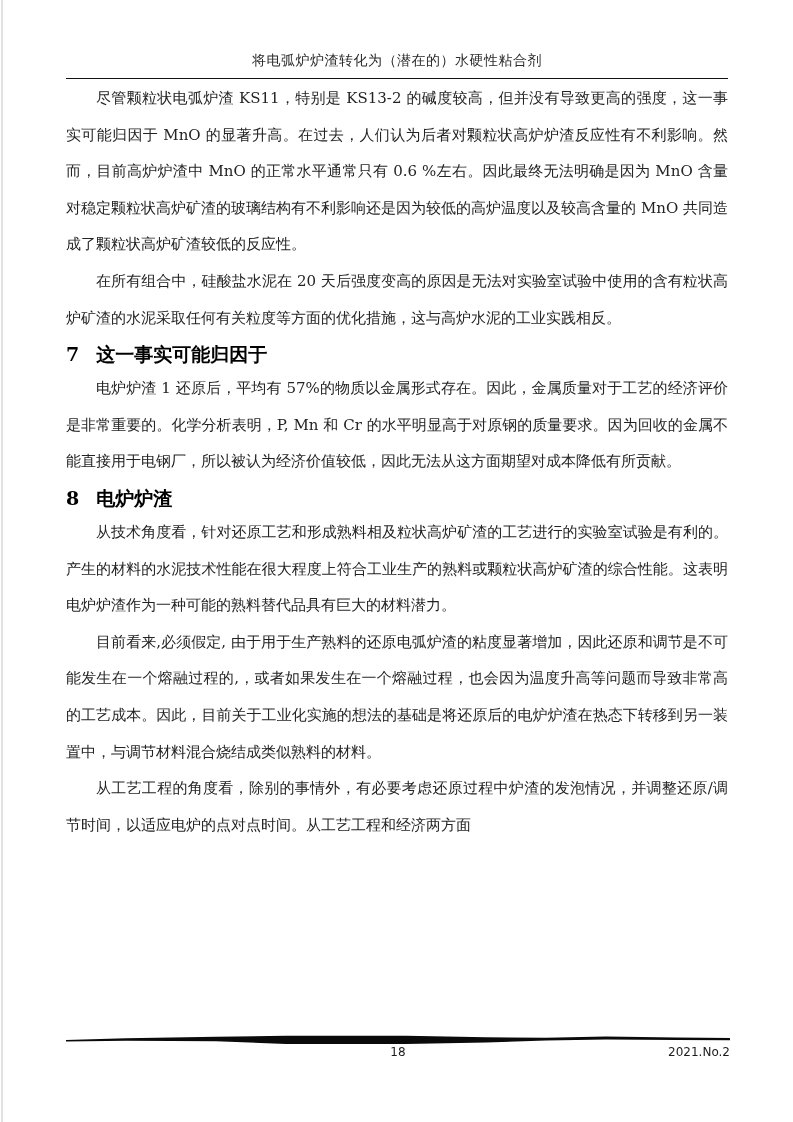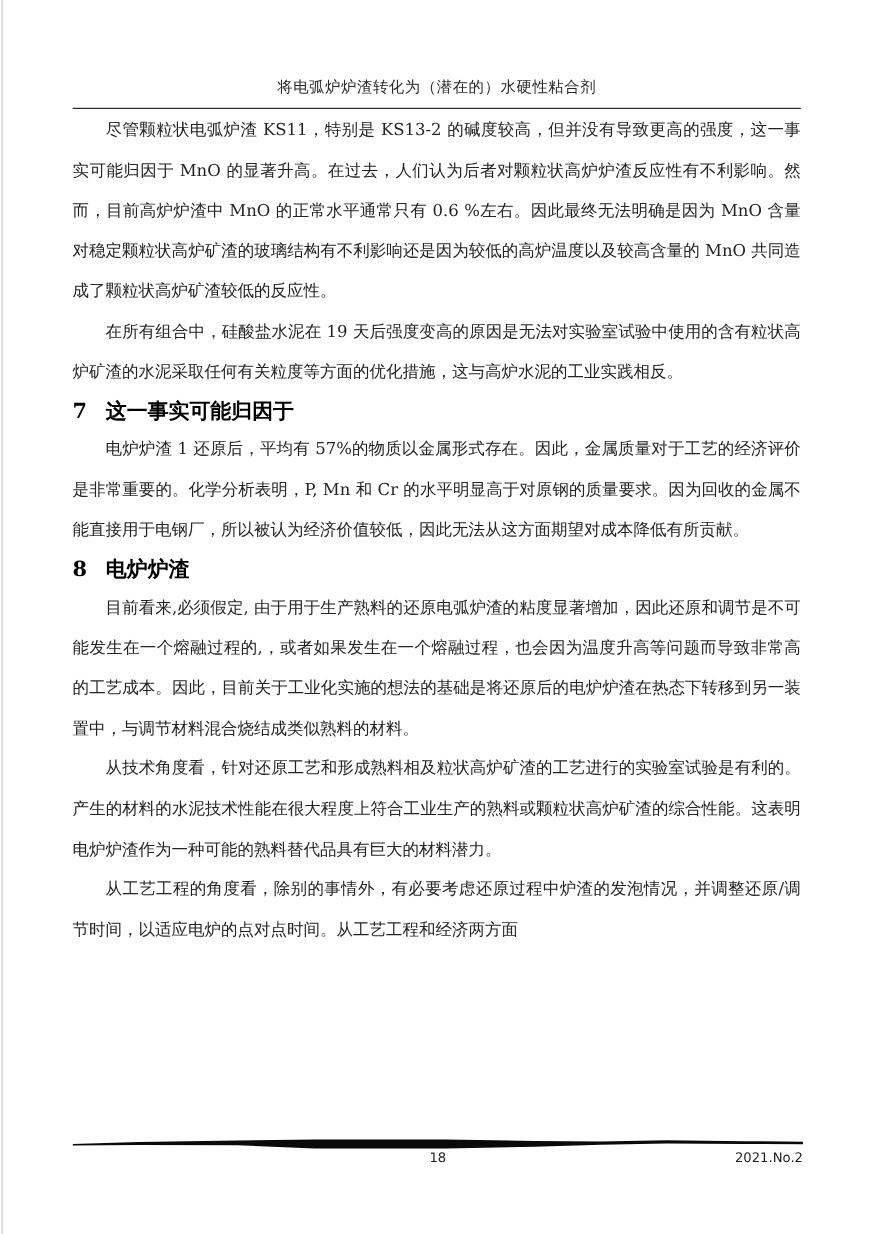--- a/index.html
+++ b/index.html
@@ -20,21 +20,21 @@
   }
   .left-edge {
     position: absolute;
     left: 1px;
     top: 0;
     width: 2px;
     height: 1122px;
     background: #e2e2e2;
   }
   header {
-    padding: 70px 65px 0 66px;
+    padding: 50px 65px 0 66px;
   }
   .doc-title {
     text-align: center;
     font-size: 14px;
     line-height: 21px;
     color: #2a2a2a;
     letter-spacing: 0.5px;
   }
   .header-rule {
     margin-top: 7px;
@@ -106,30 +106,30 @@
 <div class="page">
   <div class="left-edge"></div>
 
   <header>
     <div class="doc-title">将电弧炉炉渣转化为（潜在的）水硬性粘合剂</div>
     <div class="header-rule"></div>
   </header>
 
   <main>
     <p>尽管颗粒状电弧炉渣 KS11，特别是 KS13-2 的碱度较高，但并没有导致更高的强度，这一事实可能归因于 MnO 的显著升高。在过去，人们认为后者对颗粒状高炉炉渣反应性有不利影响。然而，目前高炉炉渣中 MnO 的正常水平通常只有 0.6 %左右。因此最终无法明确是因为 MnO 含量对稳定颗粒状高炉矿渣的玻璃结构有不利影响还是因为较低的高炉温度以及较高含量的 MnO 共同造成了颗粒状高炉矿渣较低的反应性。</p>
-    <p>在所有组合中，硅酸盐水泥在 19 天后强度变高的原因是无法对实验室试验中使用的含有粒状高炉矿渣的水泥采取任何有关粒度等方面的优化措施，这与高炉水泥的工业实践相反。</p>
+    <p>在所有组合中，硅酸盐水泥在 20 天后强度变高的原因是无法对实验室试验中使用的含有粒状高炉矿渣的水泥采取任何有关粒度等方面的优化措施，这与高炉水泥的工业实践相反。</p>
 
     <h2><span class="h-num">7</span><span>这一事实可能归因于</span></h2>
 
     <p>电炉炉渣 1 还原后，平均有 57%的物质以金属形式存在。因此，金属质量对于工艺的经济评价是非常重要的。化学分析表明，P, Mn 和 Cr 的水平明显高于对原钢的质量要求。因为回收的金属不能直接用于电钢厂，所以被认为经济价值较低，因此无法从这方面期望对成本降低有所贡献。</p>
 
     <h2><span class="h-num">8</span><span>电炉炉渣</span></h2>
 
+    <p>从技术角度看，针对还原工艺和形成熟料相及粒状高炉矿渣的工艺进行的实验室试验是有利的。产生的材料的水泥技术性能在很大程度上符合工业生产的熟料或颗粒状高炉矿渣的综合性能。这表明电炉炉渣作为一种可能的熟料替代品具有巨大的材料潜力。</p>
     <p>目前看来,必须假定, 由于用于生产熟料的还原电弧炉渣的粘度显著增加，因此还原和调节是不可能发生在一个熔融过程的,，或者如果发生在一个熔融过程，也会因为温度升高等问题而导致非常高的工艺成本。因此，目前关于工业化实施的想法的基础是将还原后的电炉炉渣在热态下转移到另一装置中，与调节材料混合烧结成类似熟料的材料。</p>
-    <p>从技术角度看，针对还原工艺和形成熟料相及粒状高炉矿渣的工艺进行的实验室试验是有利的。产生的材料的水泥技术性能在很大程度上符合工业生产的熟料或颗粒状高炉矿渣的综合性能。这表明电炉炉渣作为一种可能的熟料替代品具有巨大的材料潜力。</p>
     <p>从工艺工程的角度看，除别的事情外，有必要考虑还原过程中炉渣的发泡情况，并调整还原/调节时间，以适应电炉的点对点时间。从工艺工程和经济两方面</p>
   </main>
 
   <footer>
     <svg class="footer-bar" viewBox="0 0 664 10" preserveAspectRatio="none" xmlns="http://www.w3.org/2000/svg">
       <path fill="#0a0a0a" d="
         M0,5
         L60,3.2 L150,1.8 L220,0.8 L340,0.8 L420,2.2 L480,2.8 L540,1.6 L610,2.4 L664,3
         L664,5.2 L610,5.0 L540,4.6 L480,5.6 L420,7.6 L340,9.0 L220,9.0 L150,6.2 L60,5.8 L0,6.4
         Z"></path>

